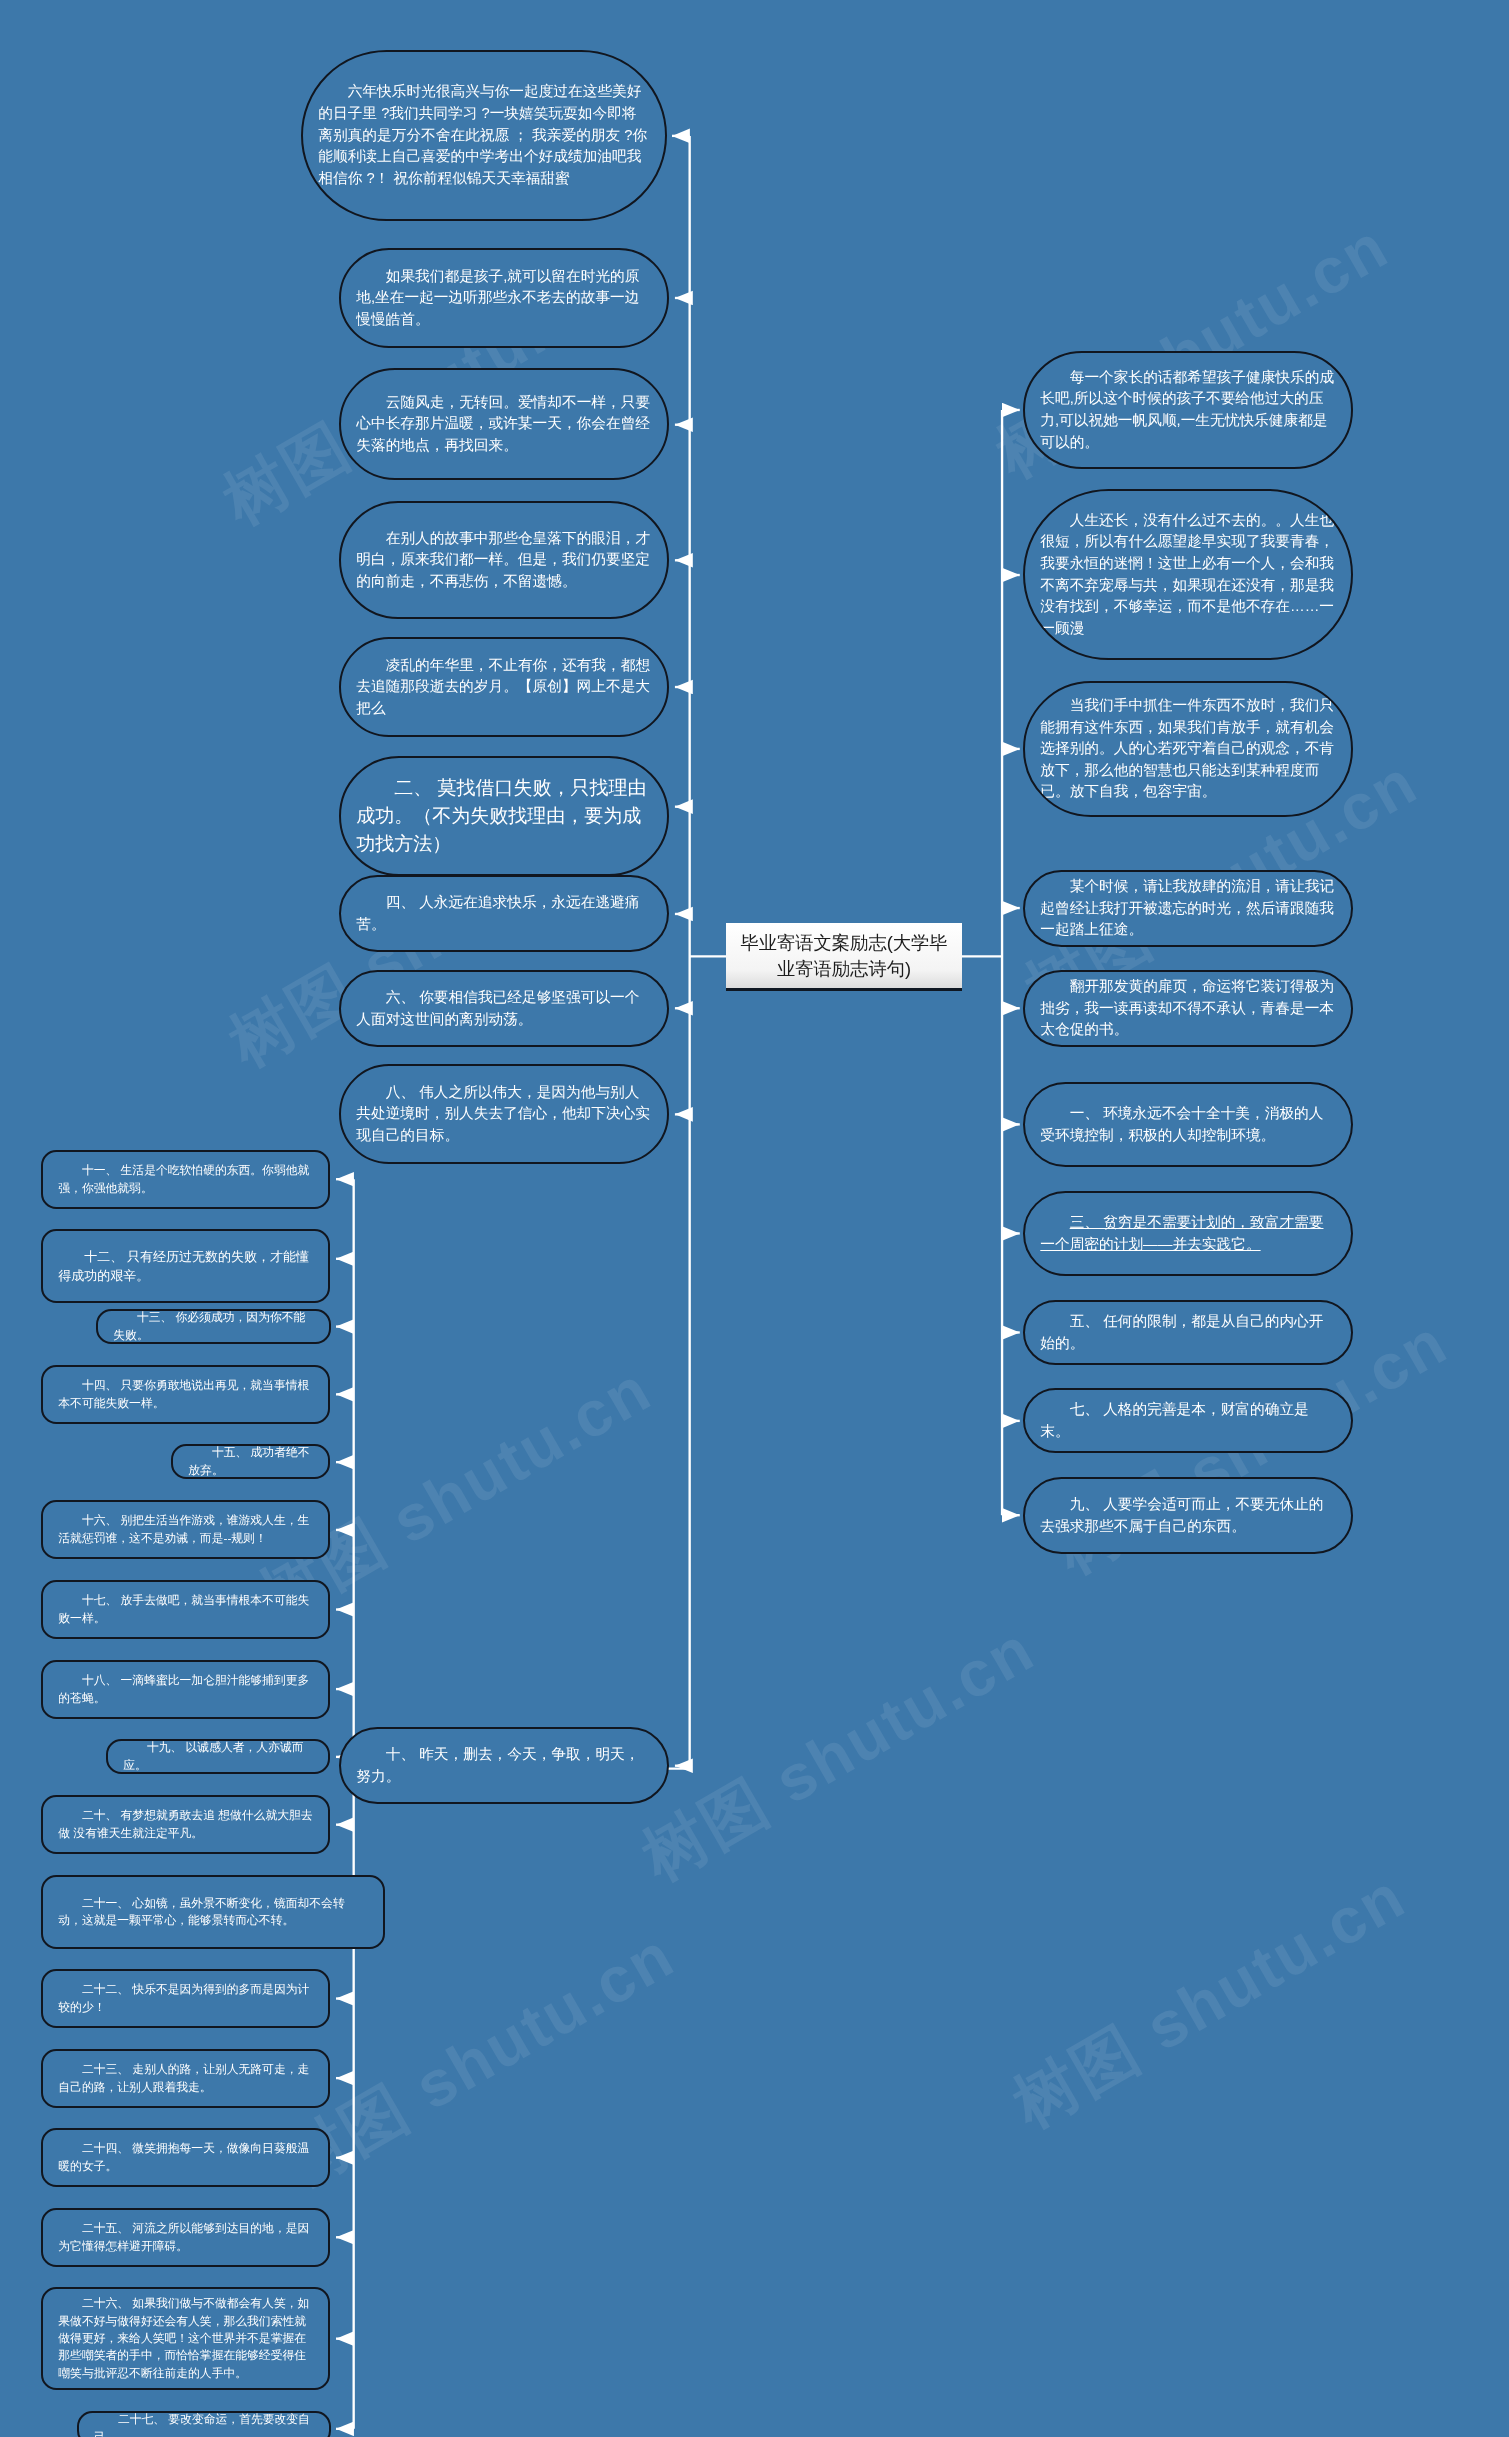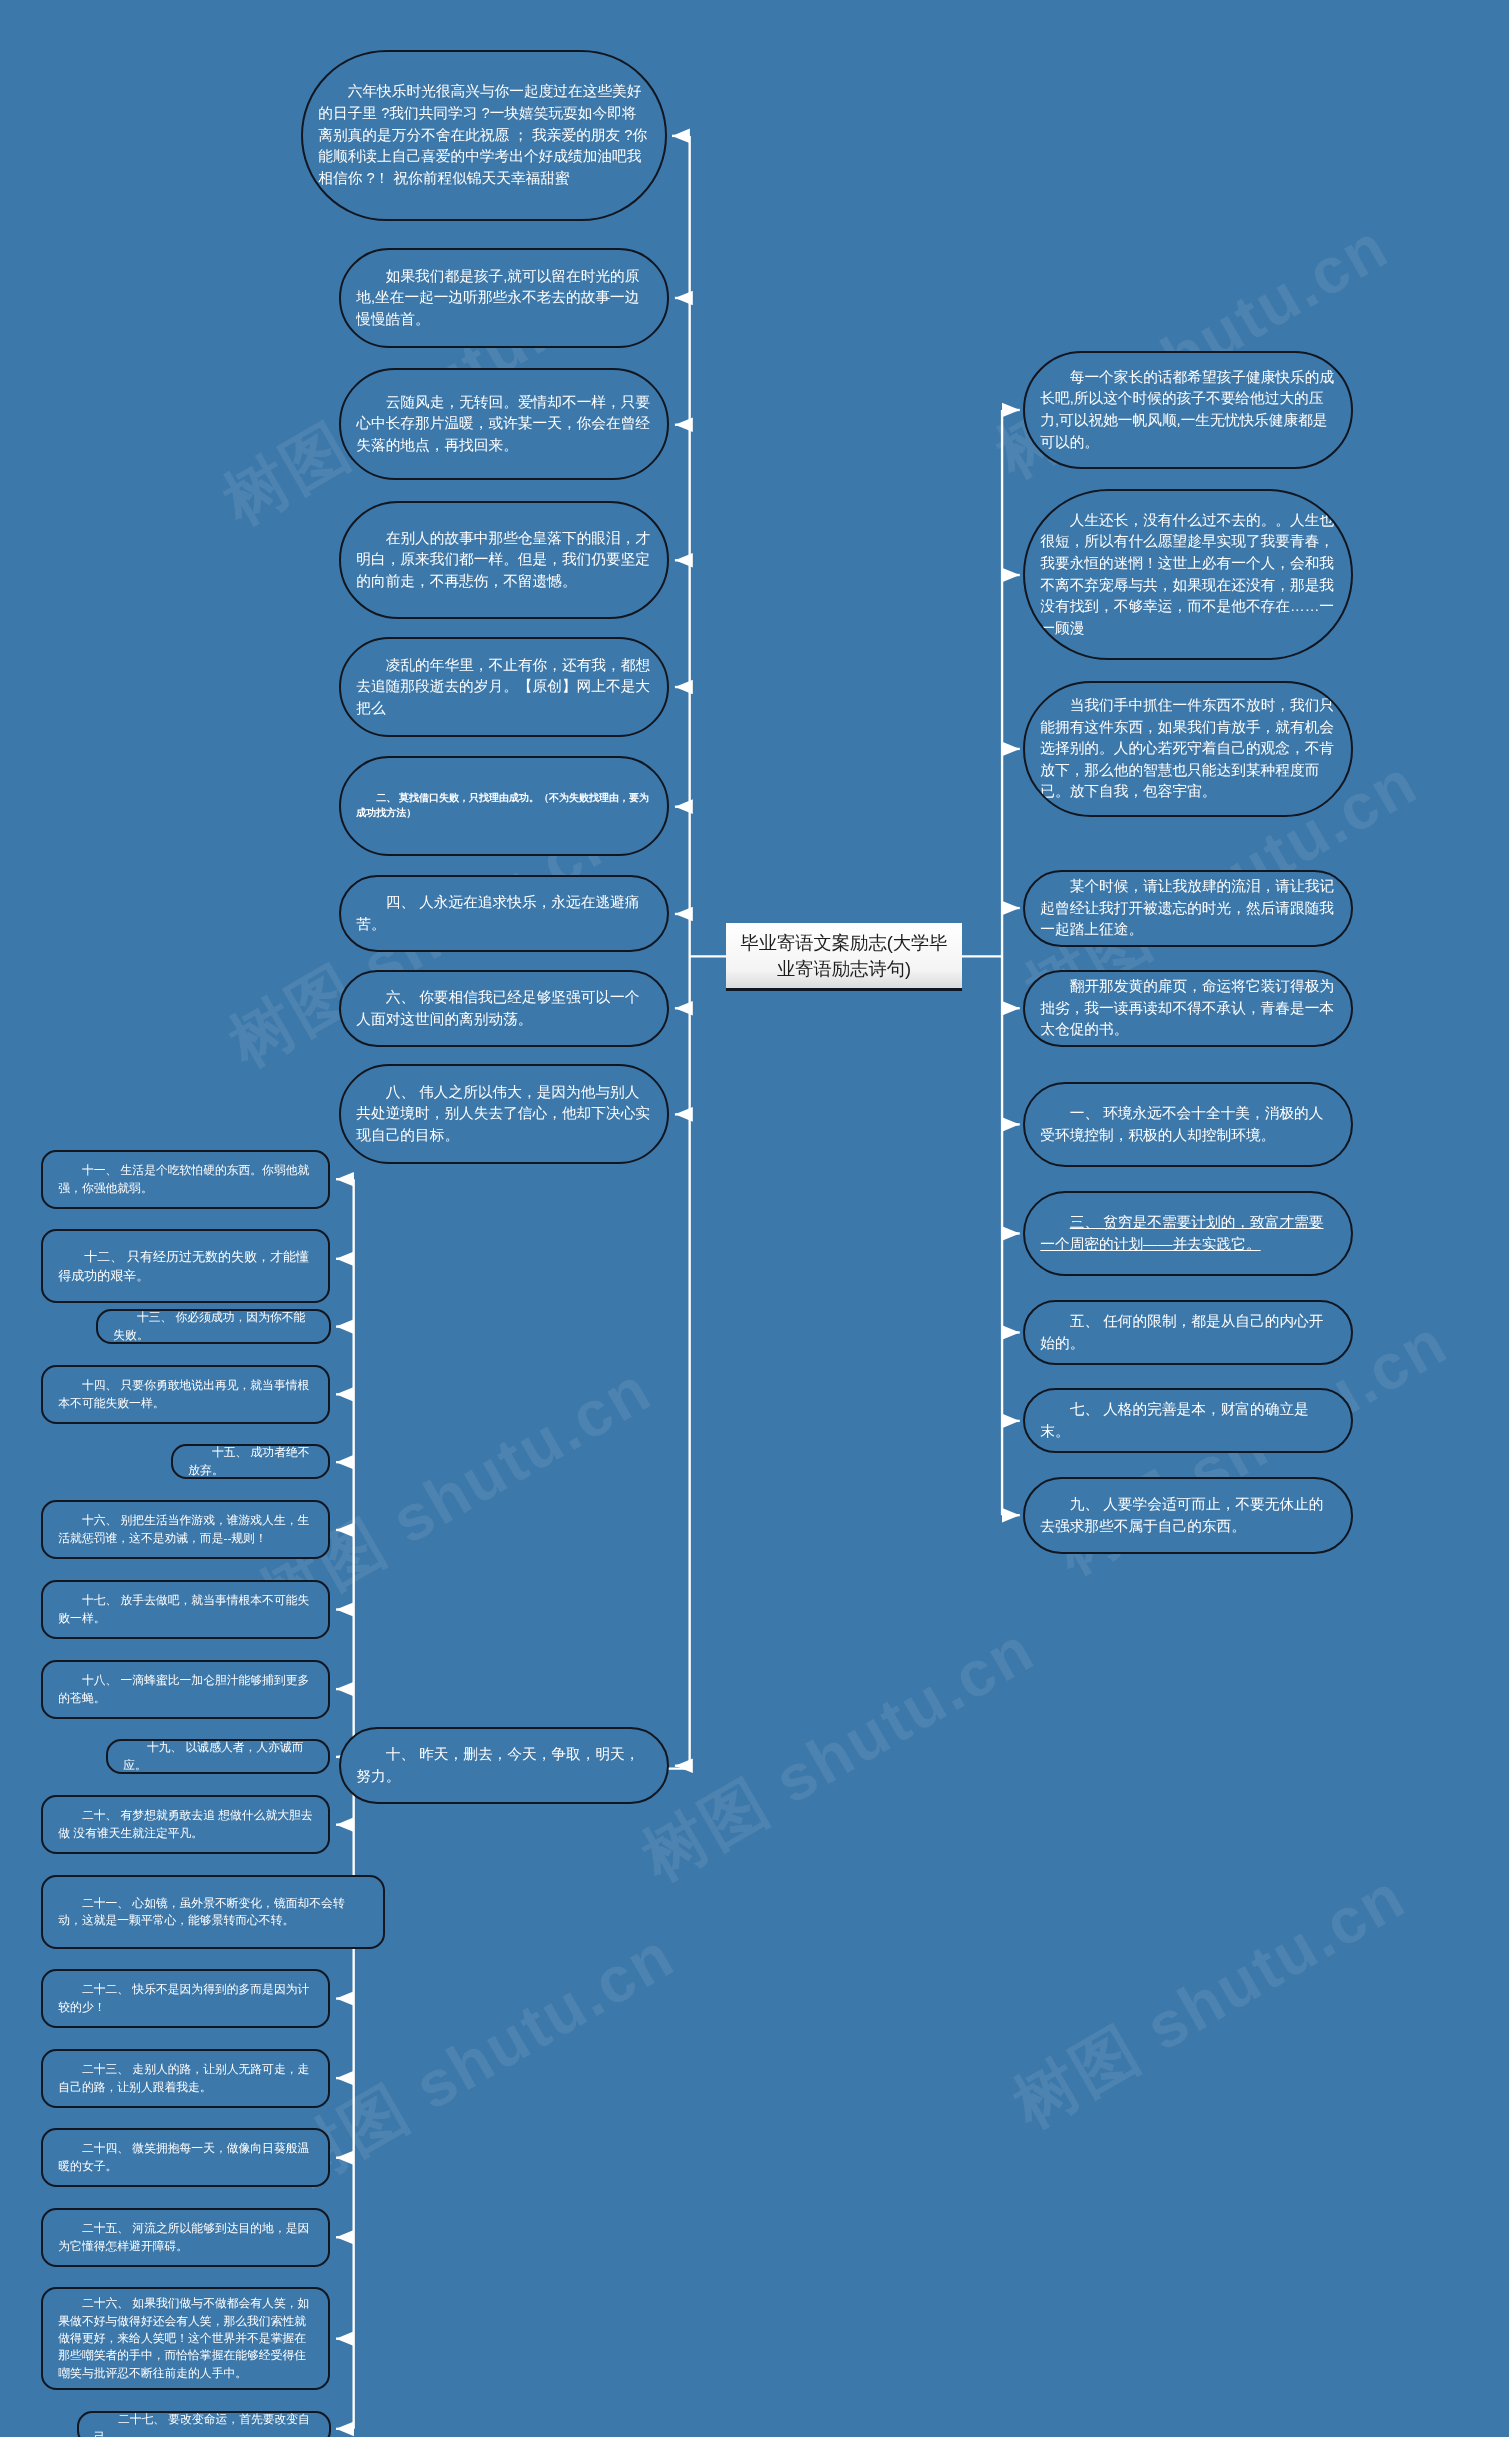--- a/index.html
+++ b/index.html
@@ -148,21 +148,21 @@
       </div>
       <div class="node pill" style="left: 339px; top: 368px; width: 330px; height: 112px; font-size: 14.7px;">
         <span class="txt">云随风走，无转回。爱情却不一样，只要心中长存那片温暖，或许某一天，你会在曾经失落的地点，再找回来。</span>
       </div>
       <div class="node pill" style="left: 339px; top: 501px; width: 330px; height: 118px; font-size: 14.7px;">
         <span class="txt">在别人的故事中那些仓皇落下的眼泪，才明白，原来我们都一样。但是，我们仍要坚定的向前走，不再悲伤，不留遗憾。</span>
       </div>
       <div class="node pill" style="left: 339px; top: 637px; width: 330px; height: 100px; font-size: 14.7px;">
         <span class="txt">凌乱的年华里，不止有你，还有我，都想去追随那段逝去的岁月。【原创】网上不是大把么</span>
       </div>
-      <div class="node pill" style="left: 339px; top: 756px; width: 330px; height: 100px; font-size: 10px; font-weight: bold;">
+      <div class="node pill" style="left: 339px; top: 756px; width: 330px; height: 120px; font-size: 19px;">
         <span class="txt">二、 莫找借口失败，只找理由成功。（不为失败找理由，要为成功找方法）</span>
       </div>
       <div class="node pill" style="left: 339px; top: 875px; width: 330px; height: 77px; font-size: 14.7px;">
         <span class="txt">四、 人永远在追求快乐，永远在逃避痛苦。</span>
       </div>
       <div class="node pill" style="left: 339px; top: 970px; width: 330px; height: 77px; font-size: 14.7px;">
         <span class="txt">六、 你要相信我已经足够坚强可以一个人面对这世间的离别动荡。</span>
       </div>
       <div class="node pill" style="left: 339px; top: 1064px; width: 330px; height: 100px; font-size: 14.7px;">
         <span class="txt">八、 伟人之所以伟大，是因为他与别人共处逆境时，别人失去了信心，他却下决心实现自己的目标。</span>

